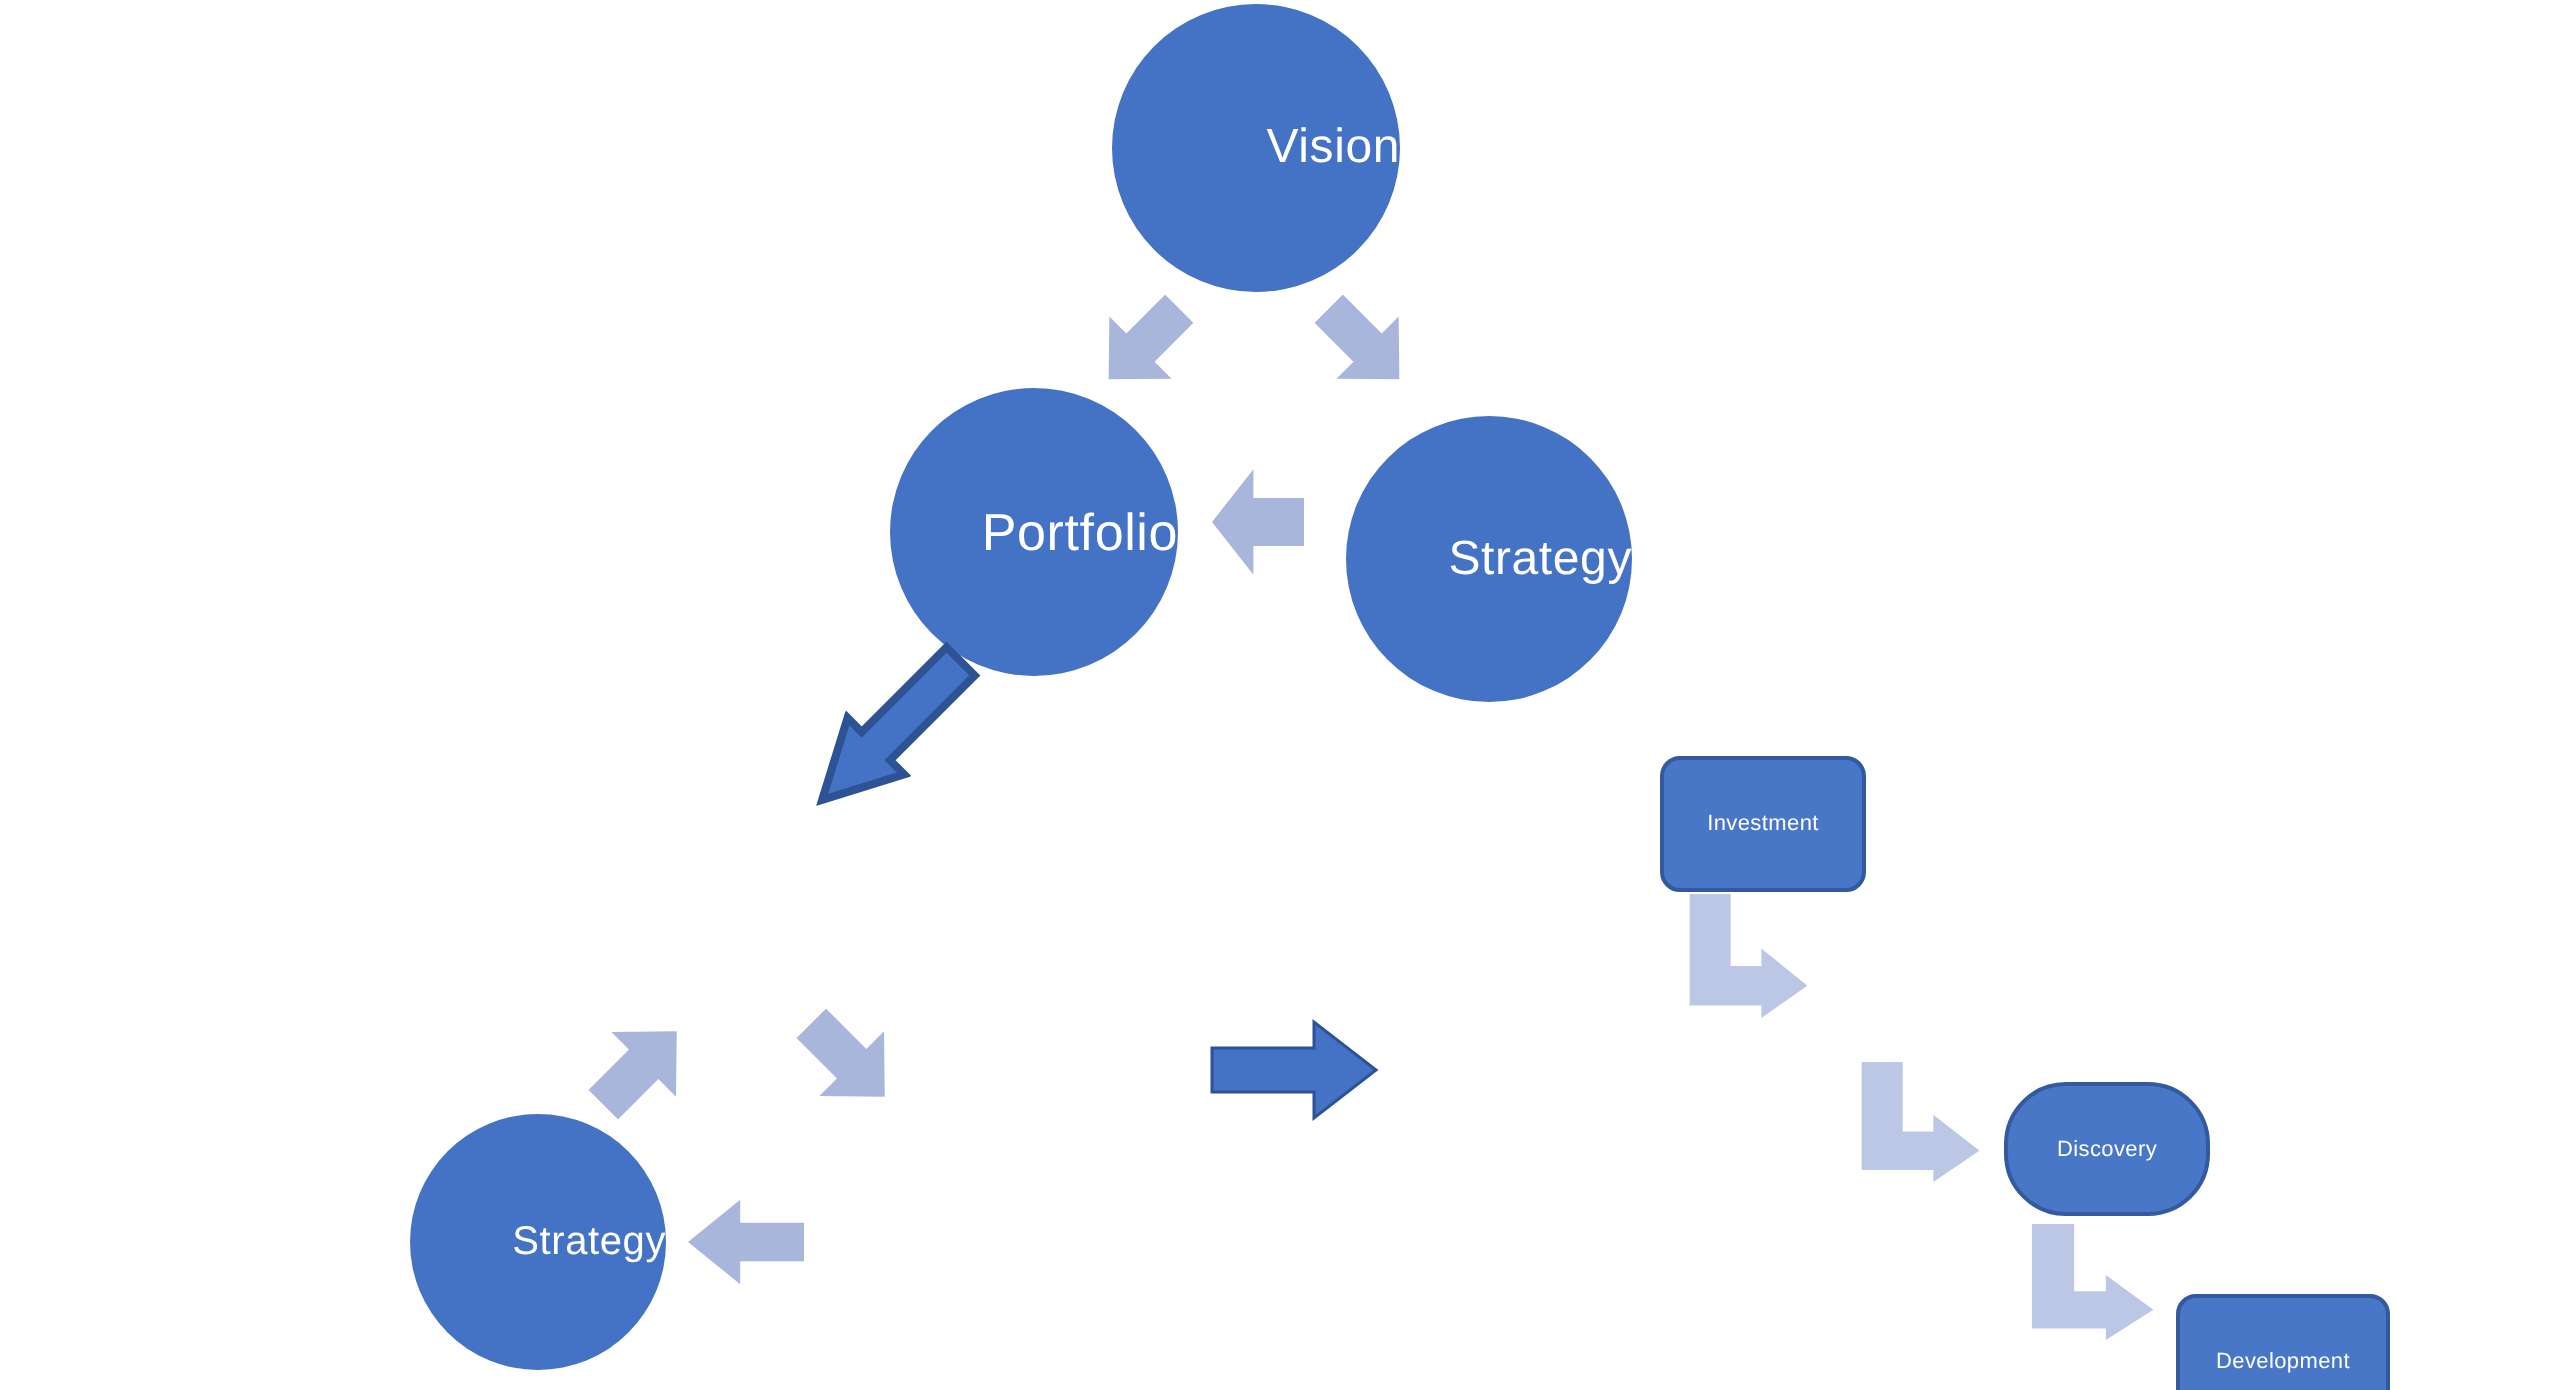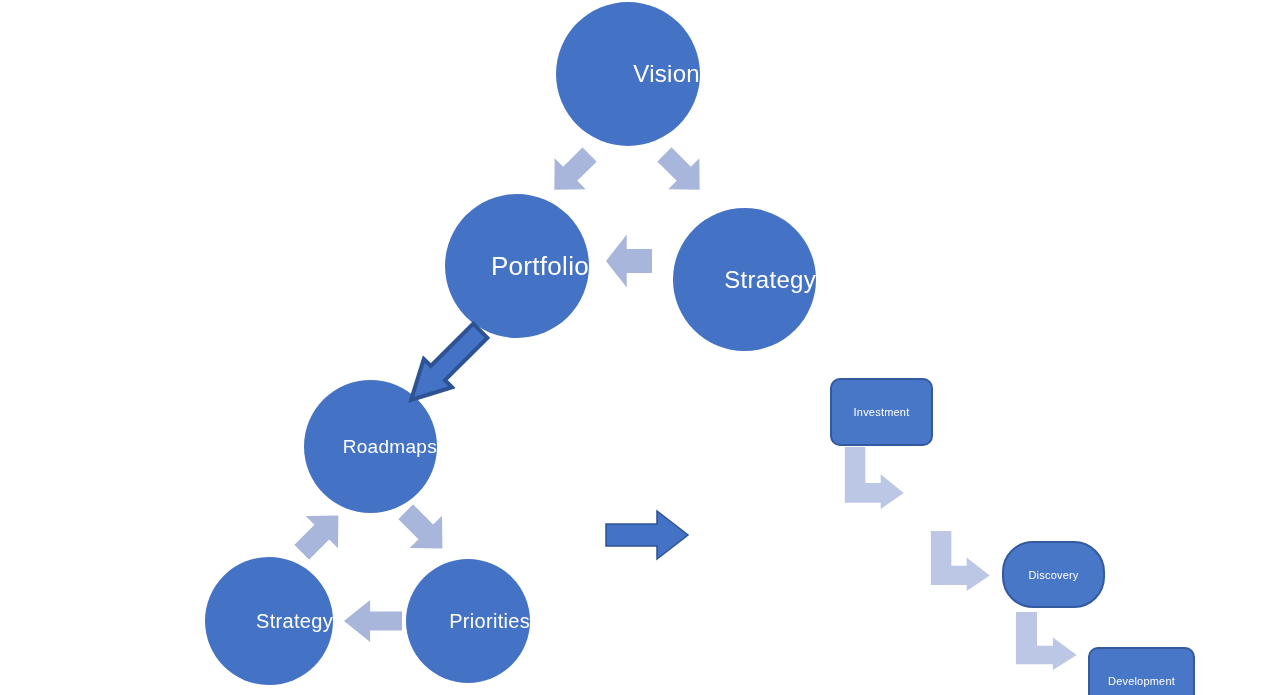--- a/index.html
+++ b/index.html
@@ -63,28 +63,22 @@
 
   <div class="node n-vision">
     <span>Vision</span>
   </div>
   <div class="node n-portfolio">
     <span>Portfolio</span>
   </div>
   <div class="node n-strategy">
     <span>Strategy</span>
   </div>
-  <div class="node n-roadmaps">
-    <span>Roadmaps</span>
-  </div>
   <div class="node n-budgets">
     <span>Strategy</span>
-  </div>
-  <div class="node n-priorities">
-    <span>Priorities</span>
   </div>
 
   <svg class="arr a-vp" viewBox="0 0 100 100" preserveAspectRatio="none">
     <polygon class="p-light" points="0,30 55,30 55,6 100,50 55,94 55,70 0,70"></polygon>
   </svg>
   <svg class="arr a-vs" viewBox="0 0 100 100" preserveAspectRatio="none">
     <polygon class="p-light" points="0,30 55,30 55,6 100,50 55,94 55,70 0,70"></polygon>
   </svg>
   <svg class="arr a-sp" viewBox="0 0 100 100" preserveAspectRatio="none">
     <polygon class="p-light" points="0,30 55,30 55,6 100,50 55,94 55,70 0,70"></polygon>

